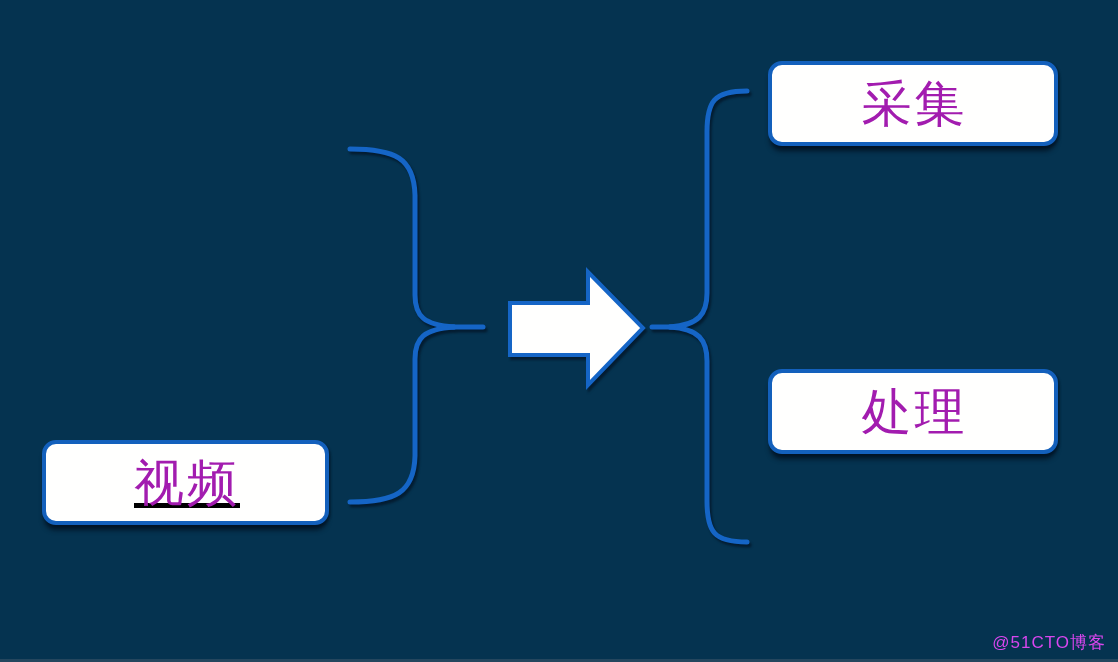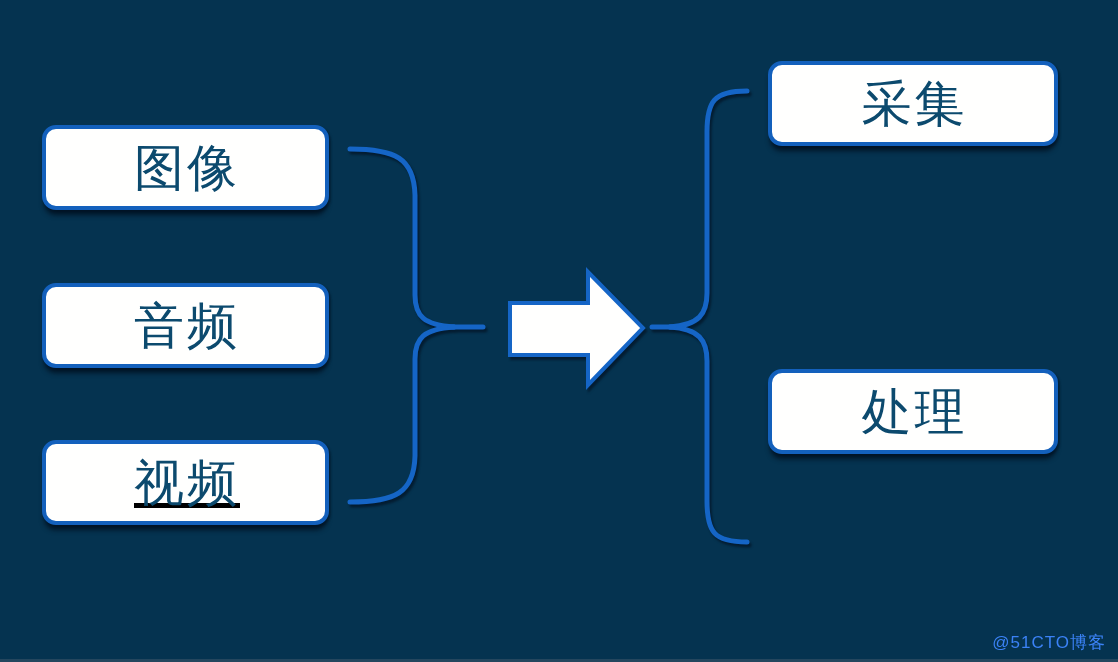--- a/index.html
+++ b/index.html
@@ -29,21 +29,21 @@
     box-shadow:0 7px 5px -2px rgba(1,18,34,0.9), 2px 2px 2px rgba(1,18,34,0.45);
     display:flex;
     align-items:center;
     justify-content:center;
     box-sizing:border-box;
   }
   .node-label{
     font-family:"Liberation Serif","DejaVu Serif",serif;
     font-size:50px;
     line-height:1;
-    color:#0c4a6e;
+    color:#a21caf;
     letter-spacing:3px;
     white-space:nowrap;
     padding-left:3px; 
   }
   .left-col{ left:42px; width:287px; height:85px; }
   .right-col{ left:768px; width:290px; height:85px; }
 
   #box-l0{ top:125px; }
   #box-l1{ top:283px; }
   #box-l2{ top:440px;text-decoration:underline; }
@@ -74,35 +74,29 @@
   }
   .shadowed{
     filter:drop-shadow(2px 3px 1px rgba(1,14,28,0.6));
   }
   .watermark{
     position:absolute;
     right:12px;
     bottom:8px;
     font-family:"Liberation Sans","DejaVu Sans",sans-serif;
     font-size:17px;
-    color:#3b82f6;
+    color:#d946ef;
     letter-spacing:1px;
   }
 </style>
 </head>
 <body>
 
 <div class="canvas">
 
-  <div class="node-box left-col" id="box-l0">
-    <span class="node-label">图像</span>
-  </div>
-  <div class="node-box left-col" id="box-l1">
-    <span class="node-label">音频</span>
-  </div>
   <div class="node-box left-col" id="box-l2">
     <span class="node-label">视频</span>
   </div>
 
   <div class="node-box right-col" id="box-r0">
     <span class="node-label">采集</span>
   </div>
   <div class="node-box right-col" id="box-r2">
     <span class="node-label">处理</span>
   </div>

